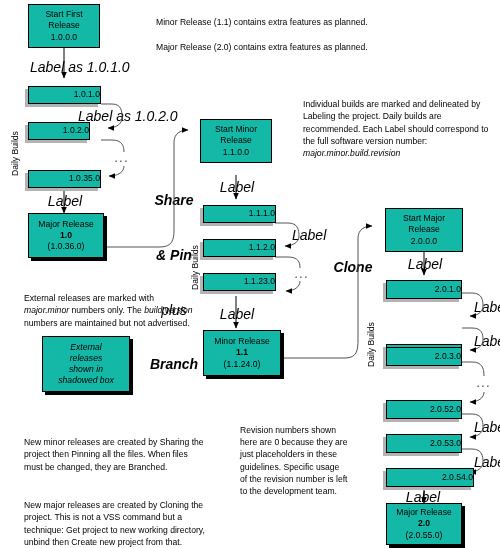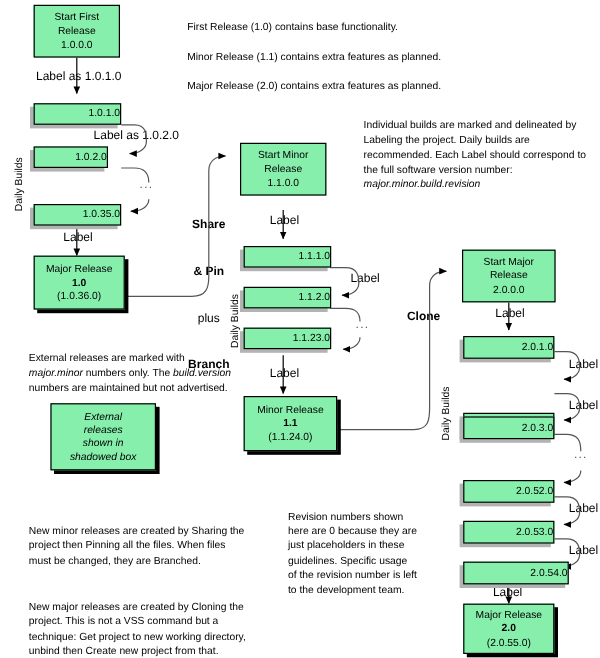--- a/index.html
+++ b/index.html
@@ -4,35 +4,35 @@
 <style>
   html,body{margin:0;padding:0;background:#fff;}
   body{
     width:500px;height:548px;position:relative;overflow:hidden;
     font-family:"Liberation Sans","DejaVu Sans",sans-serif;
     color:#000;font-size:8.5px;line-height:1.32;
   }
   
   .box{
     position:absolute;box-sizing:border-box;
-    border:1px solid #000;background:#86efac;
+    border:1px solid #000;background:#14b8a6;
     display:flex;flex-direction:column;align-items:center;justify-content:center;
     text-align:center;font-size:8.6px;line-height:1.3;z-index:3;
   }
   
   .box.grey-shadow{box-shadow:-3px 3px 0 0 #b3b3b3;align-items:flex-end;}
   
   .box.black-shadow{box-shadow:3px 3px 0 0 #000;}
   .box .b{font-weight:bold;}
   .box .it{font-style:italic;}
   
   .txt{position:absolute;font-size:8.6px;line-height:1.42;white-space:pre-line;}
   .txt b{font-weight:normal;}
   .txt i{font-style:italic;}
-  .lbl{position:absolute;font-size:10px;line-height:1.3;white-space:pre;text-align:center;}
+  .lbl{position:absolute;font-size:14px;line-height:1.3;white-space:pre;text-align:center;font-style:italic;}
   .lbl.bold{font-weight:bold;}
   .rot{
     position:absolute;font-size:8.6px;white-space:nowrap;
     transform-origin:0 0;transform:rotate(-90deg);
   }
   svg.overlay{position:absolute;left:0;top:0;width:500px;height:548px;z-index:1;}
 </style>
 </head>
 <body>
 
@@ -78,21 +78,20 @@
   <path d="M484,392 C484,398 478,402 470,402" fill="none" stroke="#555" stroke-width="1" marker-end="url(#ah)"></path>
 
   <path d="M462,414 L472,414 C482,414 483,421 483,427 C483,433 477,437 470,437" fill="none" stroke="#555" stroke-width="1" marker-end="url(#ah)"></path>
 
   <path d="M462,449 L472,449 C482,449 483,456 483,462 C483,468 477,472 470,472" fill="none" stroke="#555" stroke-width="1" marker-end="url(#ah)"></path>
 
   <line x1="424" y1="484" x2="424" y2="503" stroke="#000" stroke-width="1" marker-end="url(#ah)"></line>
 </svg>
 
 <div class="txt" style="left:156px;top:4px;width:300px;">
-  <div>First Release (1.0) contains base functionality.</div>
   <div>Minor Release (1.1) contains extra features as planned.</div>
   <div>Major Release (2.0) contains extra features as planned.</div>
 </div>
 
 <div class="txt" style="left:303px;top:86px;width:190px;">
   <span>Individual builds are marked and delineated by </span><b>Labeling</b><span> the project. Daily builds are recommended. Each Label should correspond to the full software version number: </span><i>major.minor.build.revision</i>
 </div>
 
 <div class="rot" style="left:10px;top:176px;">Daily Builds</div>
 

